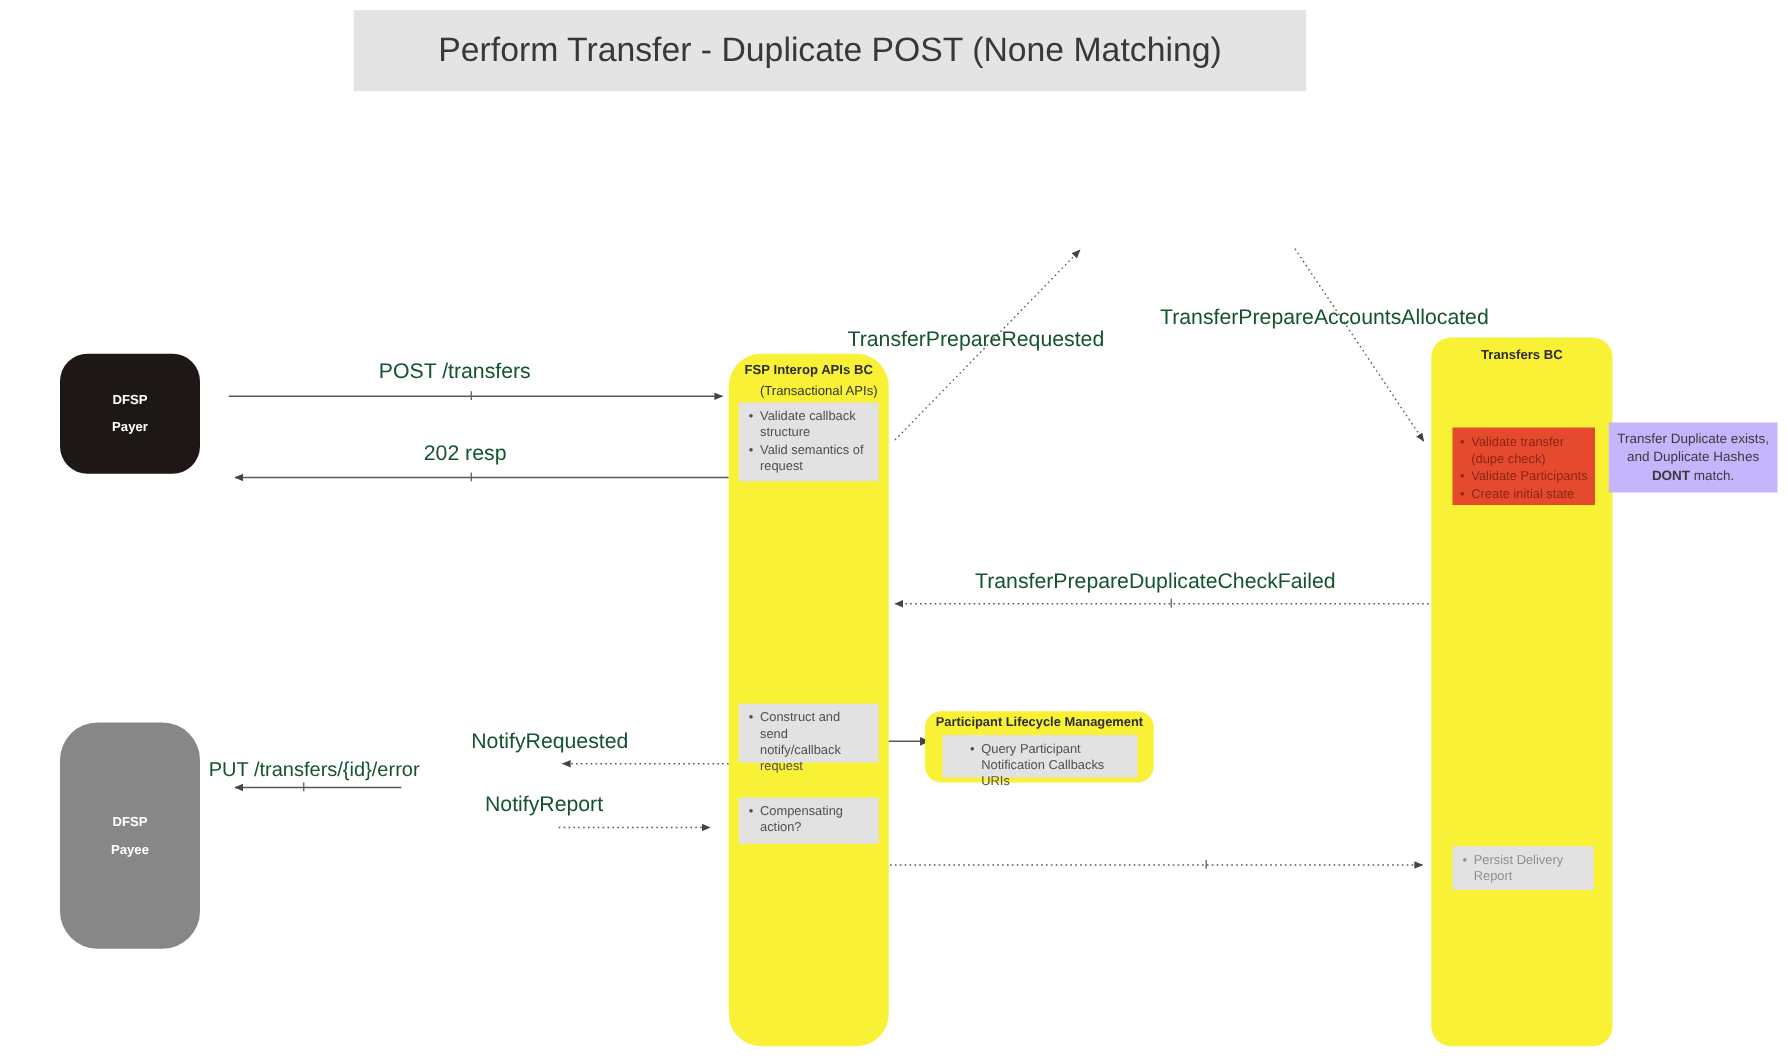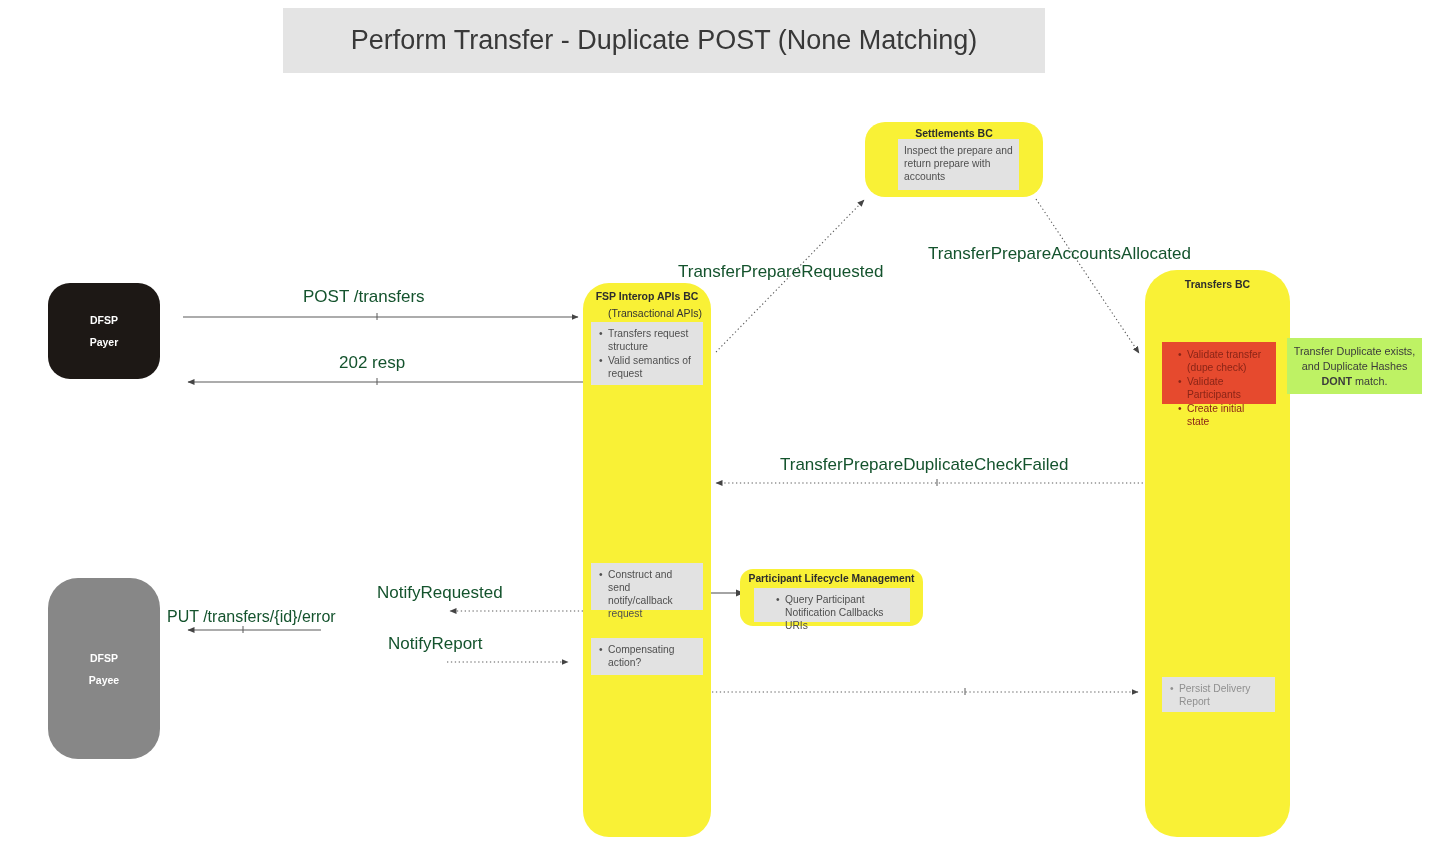--- a/index.html
+++ b/index.html
@@ -16,40 +16,40 @@
   .actor{display:flex;flex-direction:column;align-items:center;justify-content:center;
          gap:10px;color:#ffffff;font-size:10.5px;font-weight:bold;text-align:center;}
   #payer{left:48px;top:283px;width:112px;height:96px;border-radius:22px;background:#1D1815;}
   #payee{left:48px;top:578px;width:112px;height:181px;border-radius:30px;background:#878787;}
 
   
   .ycol{background:#F9F136;}
   #fsp{left:583px;top:283px;width:128px;height:554px;border-radius:26px;}
   #settlements{left:865px;top:122px;width:178px;height:75px;border-radius:20px;}
   #notifications{left:323px;top:483px;width:120px;height:190px;border-radius:26px;}
-  #transfers{left:1145px;top:270px;width:145px;height:567px;border-radius:32px;}
+  #transfers{left:1145px;top:270px;width:145px;height:567px;border-radius:16px;}
   #plm{left:740px;top:569px;width:183px;height:57px;border-radius:13px;}
 
   .col-title{position:absolute;left:0;right:0;text-align:center;font-size:10.5px;
              font-weight:bold;color:#2d2d2d;}
   .col-sub{position:absolute;left:0;right:0;text-align:center;font-size:10.5px;color:#333;}
 
   
   .graybox{position:absolute;background:#E2E2E2;color:#4f4f4f;font-size:10.3px;
            line-height:13px;padding:5px 6px;box-sizing:border-box;}
   .bullets{list-style:none;margin:0;padding:0;}
   .bullets li{position:relative;padding-left:11px;margin:0 0 1px 0;}
   .bullets li::before{content:"\2022";position:absolute;left:2px;top:0;}
   .lightgray li{color:#8f8f8f;}
 
   
   #redbox{position:absolute;left:17px;top:72px;width:114px;height:62px;background:#E64A2E;
-          font-size:10.3px;line-height:13px;padding:6px 14px;box-sizing:border-box;}
+          font-size:10.3px;line-height:13px;padding:6px 4px;box-sizing:border-box;}
   #redbox li{color:#8a2517;}
-  #greennote{left:1287px;top:338px;width:135px;height:56px;background:#bef264;
+  #greennote{left:1287px;top:338px;width:135px;height:56px;background:#c4b5fd;
              color:#3b3b3b;font-size:10.8px;line-height:15px;text-align:center;
              padding-top:6px;box-sizing:border-box;}
 
   
   .msg{position:absolute;font-size:17px;color:#14532d;white-space:nowrap;}
   #lbl-put{font-size:16px;}
   #lbl-callback{white-space:normal;width:402px;line-height:26px;}
 
   svg#wires{position:absolute;left:0;top:0;pointer-events:none;}
   .solidline{stroke:#5a5a5a;stroke-width:1.1;fill:none;}
@@ -97,42 +97,36 @@
   <div class="abs actor" id="payee">
     <span>DFSP</span>
     <span>Payee</span>
   </div>
 
   <div class="abs ycol" id="fsp">
     <div class="col-title" style="top:7px;">FSP Interop APIs BC</div>
     <div class="col-sub" style="top:24px;padding-left:16px;">(Transactional APIs)</div>
     <div class="graybox" style="left:8px;top:39px;width:112px;height:63px;">
       <ul class="bullets">
-        <li>Transfers request structure</li>
+        <li>Validate callback structure</li>
         <li>Valid semantics of request</li>
       </ul>
     </div>
     <div class="graybox" style="left:8px;top:280px;width:112px;height:47px;">
       <ul class="bullets">
         <li>Construct and send notify/callback request</li>
       </ul>
     </div>
     <div class="graybox" style="left:8px;top:355px;width:112px;height:37px;">
       <ul class="bullets">
         <li>Compensating action?</li>
       </ul>
     </div>
   </div>
 
-  <div class="abs ycol" id="settlements">
-    <div class="col-title" style="top:5px;">Settlements BC</div>
-    <div class="graybox" style="left:33px;top:17px;width:121px;height:51px;">
-      <span>Inspect the prepare and return prepare with accounts</span>
-    </div>
-  </div>
 
 
   <div class="abs ycol" id="transfers">
     <div class="col-title" style="top:8px;">Transfers BC</div>
     <div id="redbox">
       <ul class="bullets">
         <li>Validate transfer (dupe check)</li>
         <li>Validate Participants</li>
         <li>Create initial state</li>
       </ul>

